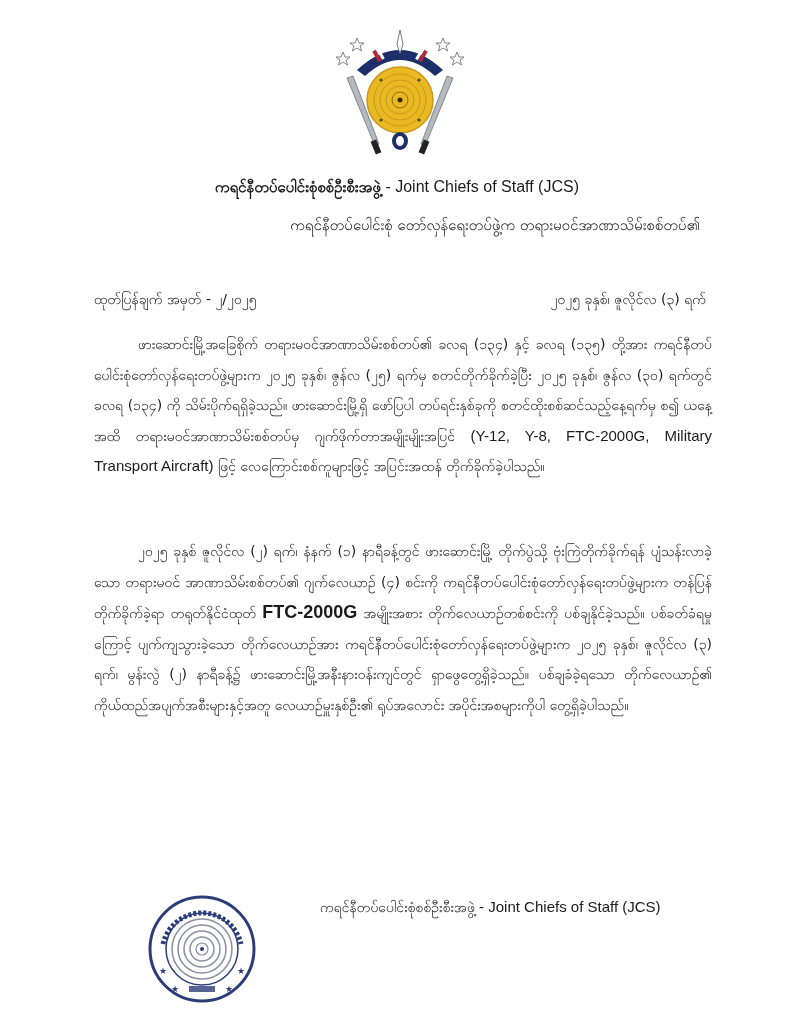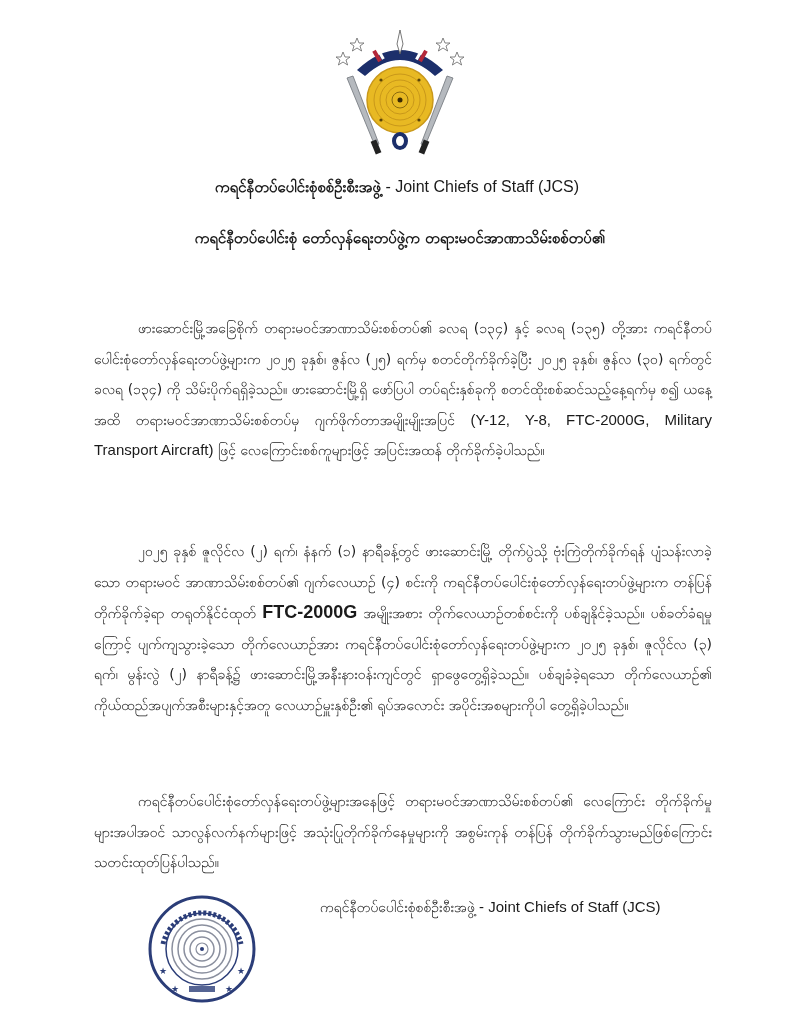--- a/index.html
+++ b/index.html
@@ -8,34 +8,34 @@
     font-family: "DejaVu Sans", sans-serif; color: #1a1a1a;
   }
   .page { position: absolute; left: 0; top: 0; width: 794px; height: 1024px; padding-left: 24px; }
   .emblem { position: absolute; left: 335px; top: 28px; width: 130px; height: 130px; }
   .org-line {
     position: absolute; left: 0; width: 794px; top: 176px; text-align: center;
     font-size: 15px; font-weight: bold; line-height: 22px;
   }
   .org-line .en { font-family: "Liberation Sans", sans-serif; font-weight: normal; font-size: 16px; }
   .title {
-    position: absolute; left: 100px; width: 600px; top: 210px; text-align: center;
-    font-size: 15px; font-weight: bold; line-height: 31px; margin-top: 13px;
+    position: absolute; left: 100px; width: 600px; top: 210px; text-align: right;
+    font-size: 15px; font-weight: normal; line-height: 31px;
   }
   .meta-row {
     position: absolute; left: 94px; width: 612px; top: 288px;
     display: flex; justify-content: space-between; font-size: 14px; line-height: 22px;
   }
   .para {
     position: absolute; left: 94px; width: 618px; font-size: 14px; line-height: 30.5px;
     text-align: justify; text-indent: 44px;
   }
   .para .en { font-family: "Liberation Sans", sans-serif; font-size: 15px; }
   .para b { font-family: "Liberation Sans", sans-serif; font-size: 18px; }
-  .p1 { top: 313px; }
+  .p1 { top: 329px; }
   .p2 { top: 536px; }
   .p3 { top: 786px; }
   .sig {
     position: absolute; left: 320px; top: 896px; font-size: 14px; line-height: 22px;
   }
   .sig .en { font-family: "Liberation Sans", sans-serif; font-size: 15px; }
   .stamp { position: absolute; left: 147px; top: 894px; width: 110px; height: 110px; }
 </style>
 </head>
 <body>
@@ -85,32 +85,33 @@
   </div>
 
   <div class="org-line">
     <span>ကရင်နီတပ်ပေါင်းစုံစစ်ဦးစီးအဖွဲ့</span><span class="en"> - </span><span class="en">Joint Chiefs of Staff (JCS)</span>
   </div>
 
   <div class="title">
     <div>ကရင်နီတပ်ပေါင်းစုံ တော်လှန်ရေးတပ်ဖွဲ့က တရားမဝင်အာဏာသိမ်းစစ်တပ်၏</div>
   </div>
 
+  <div class="meta-row">
+    <span>ထုတ်ပြန်ချက် အမှတ် - ၂/၂၀၂၅</span>
+    <span>၂၀၂၅ ခုနှစ်၊ ဇူလိုင်လ (၃) ရက်</span>
+  </div>
 
   <div class="para p1">
     <span>ဖားဆောင်းမြို့အခြေစိုက် တရားမဝင်အာဏာသိမ်းစစ်တပ်၏ ခလရ (၁၃၄) နှင့် ခလရ (၁၃၅) တို့အား ကရင်နီတပ်ပေါင်းစုံတော်လှန်ရေးတပ်ဖွဲ့များက ၂၀၂၅ ခုနှစ်၊ ဇွန်လ (၂၅) ရက်မှ စတင်တိုက်ခိုက်ခဲ့ပြီး ၂၀၂၅ ခုနှစ်၊ ဇွန်လ (၃၀) ရက်တွင် ခလရ (၁၃၄) ကို သိမ်းပိုက်ရရှိခဲ့သည်။ ဖားဆောင်းမြို့ရှိ ဖော်ပြပါ တပ်ရင်းနှစ်ခုကို စတင်ထိုးစစ်ဆင်သည့်နေ့ရက်မှ စ၍ ယနေ့အထိ တရားမဝင်အာဏာသိမ်းစစ်တပ်မှ ဂျက်ဖိုက်တာအမျိုးမျိုးအပြင် </span><span class="en">(Y-12, Y-8, FTC-2000G, Military Transport Aircraft)</span><span> ဖြင့် လေကြောင်းစစ်ကူများဖြင့် အပြင်းအထန် တိုက်ခိုက်ခဲ့ပါသည်။</span>
   </div>
 
   <div class="para p2">
     <span>၂၀၂၅ ခုနှစ် ဇူလိုင်လ (၂) ရက်၊ နံနက် (၁) နာရီခန့်တွင် ဖားဆောင်းမြို့ တိုက်ပွဲသို့ ဗုံးကြဲတိုက်ခိုက်ရန် ပျံသန်းလာခဲ့သော တရားမဝင် အာဏာသိမ်းစစ်တပ်၏ ဂျက်လေယာဉ် (၄) စင်းကို ကရင်နီတပ်ပေါင်းစုံတော်လှန်ရေးတပ်ဖွဲ့များက တန်ပြန်တိုက်ခိုက်ခဲ့ရာ တရုတ်နိုင်ငံထုတ် </span><b>FTC-2000G</b><span> အမျိုးအစား တိုက်လေယာဉ်တစ်စင်းကို ပစ်ချနိုင်ခဲ့သည်။ ပစ်ခတ်ခံရမှုကြောင့် ပျက်ကျသွားခဲ့သော တိုက်လေယာဉ်အား ကရင်နီတပ်ပေါင်းစုံတော်လှန်ရေးတပ်ဖွဲ့များက ၂၀၂၅ ခုနှစ်၊ ဇူလိုင်လ (၃) ရက်၊ မွန်းလွဲ (၂) နာရီခန့်၌ ဖားဆောင်းမြို့အနီးနားဝန်းကျင်တွင် ရှာဖွေတွေ့ရှိခဲ့သည်။ ပစ်ချခံခဲ့ရသော တိုက်လေယာဉ်၏ ကိုယ်ထည်အပျက်အစီးများနှင့်အတူ လေယာဉ်မှူးနှစ်ဦး၏ ရုပ်အလောင်း အပိုင်းအစများကိုပါ တွေ့ရှိခဲ့ပါသည်။</span>
   </div>
 
-  <div class="para p3">
-    <span>ကရင်နီတပ်ပေါင်းစုံတော်လှန်ရေးတပ်ဖွဲ့များအနေဖြင့် တရားမဝင်အာဏာသိမ်းစစ်တပ်၏ လေကြောင်း တိုက်ခိုက်မှုများအပါအဝင် သာလွန်လက်နက်များဖြင့် အသုံးပြုတိုက်ခိုက်နေမှုများကို အစွမ်းကုန် တန်ပြန် တိုက်ခိုက်သွားမည်ဖြစ်ကြောင်း သတင်းထုတ်ပြန်ပါသည်။</span>
-  </div>
 
   <div class="stamp">
     <svg width="110" height="110" viewBox="0 0 110 110">
       <circle cx="55" cy="55" r="52" fill="#ffffff" stroke="#2b3d78" stroke-width="3"></circle>
       <circle cx="55" cy="55" r="36" fill="none" stroke="#2b3d78" stroke-width="1.5"></circle>
       <circle cx="55" cy="55" r="30" fill="none" stroke="#8a8f9e" stroke-width="1.5"></circle>
       <circle cx="55" cy="55" r="24" fill="none" stroke="#8a8f9e" stroke-width="1.5"></circle>
       <circle cx="55" cy="55" r="18" fill="none" stroke="#8a8f9e" stroke-width="1.5"></circle>
       <circle cx="55" cy="55" r="12" fill="none" stroke="#8a8f9e" stroke-width="1.5"></circle>
       <circle cx="55" cy="55" r="6" fill="none" stroke="#8a8f9e" stroke-width="1.2"></circle>

